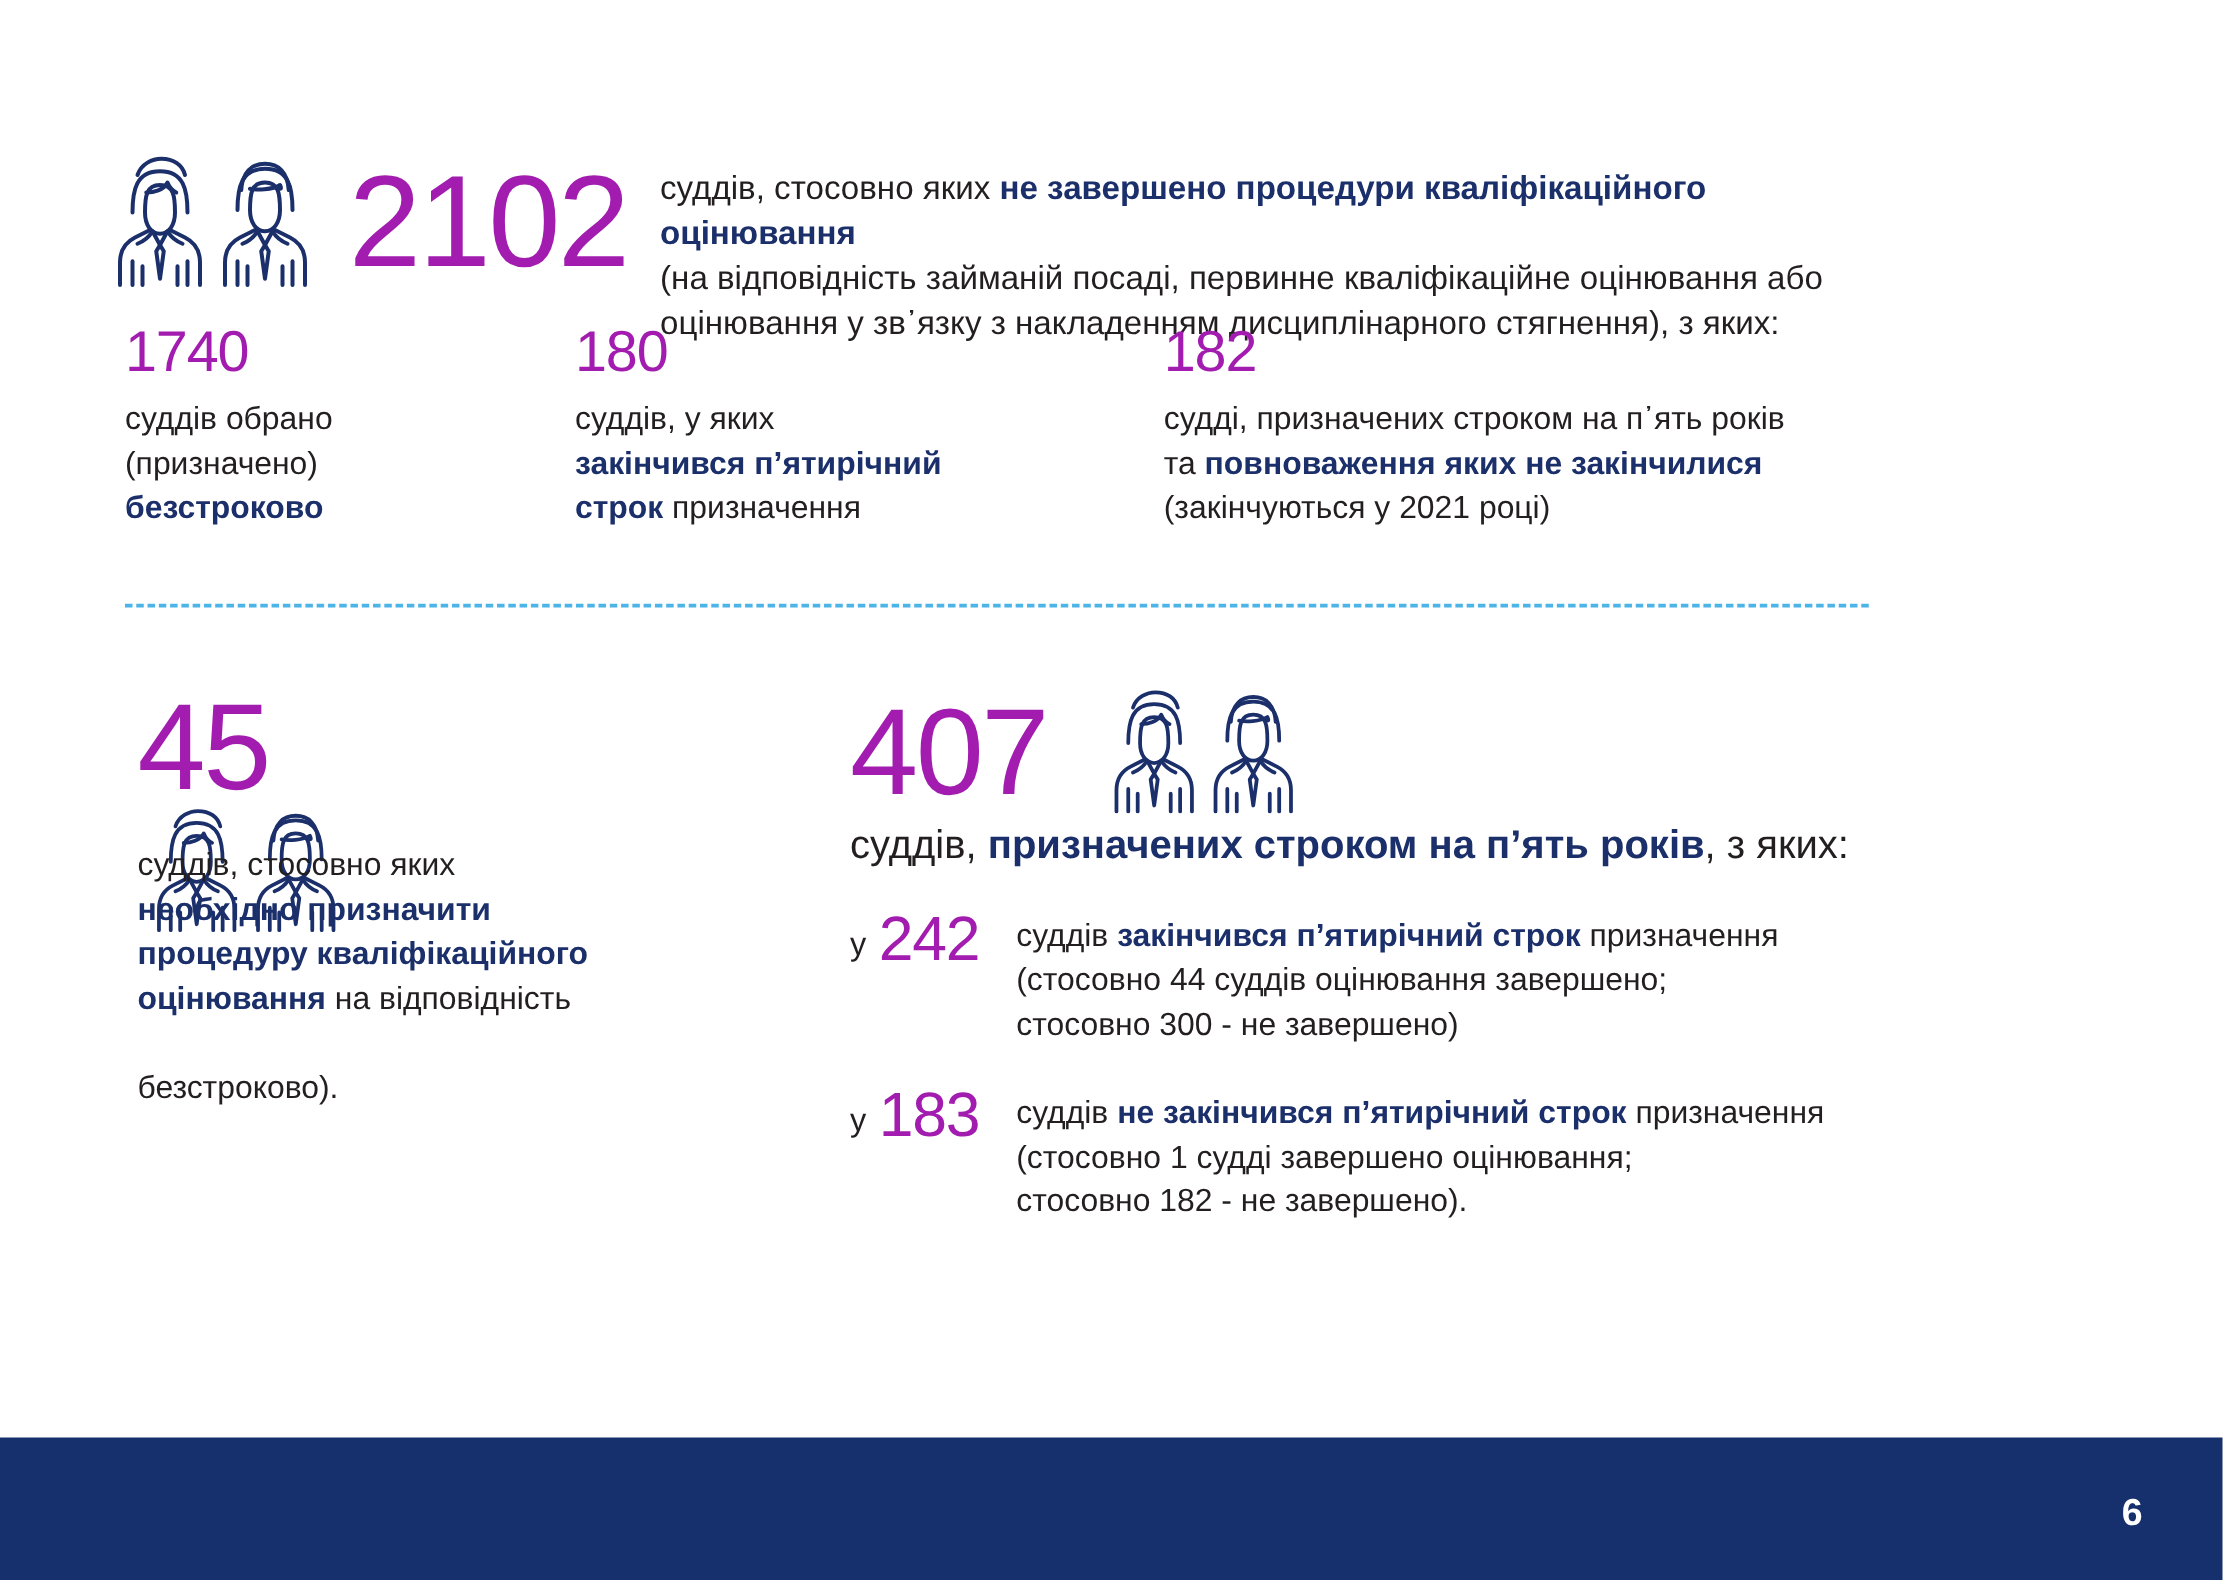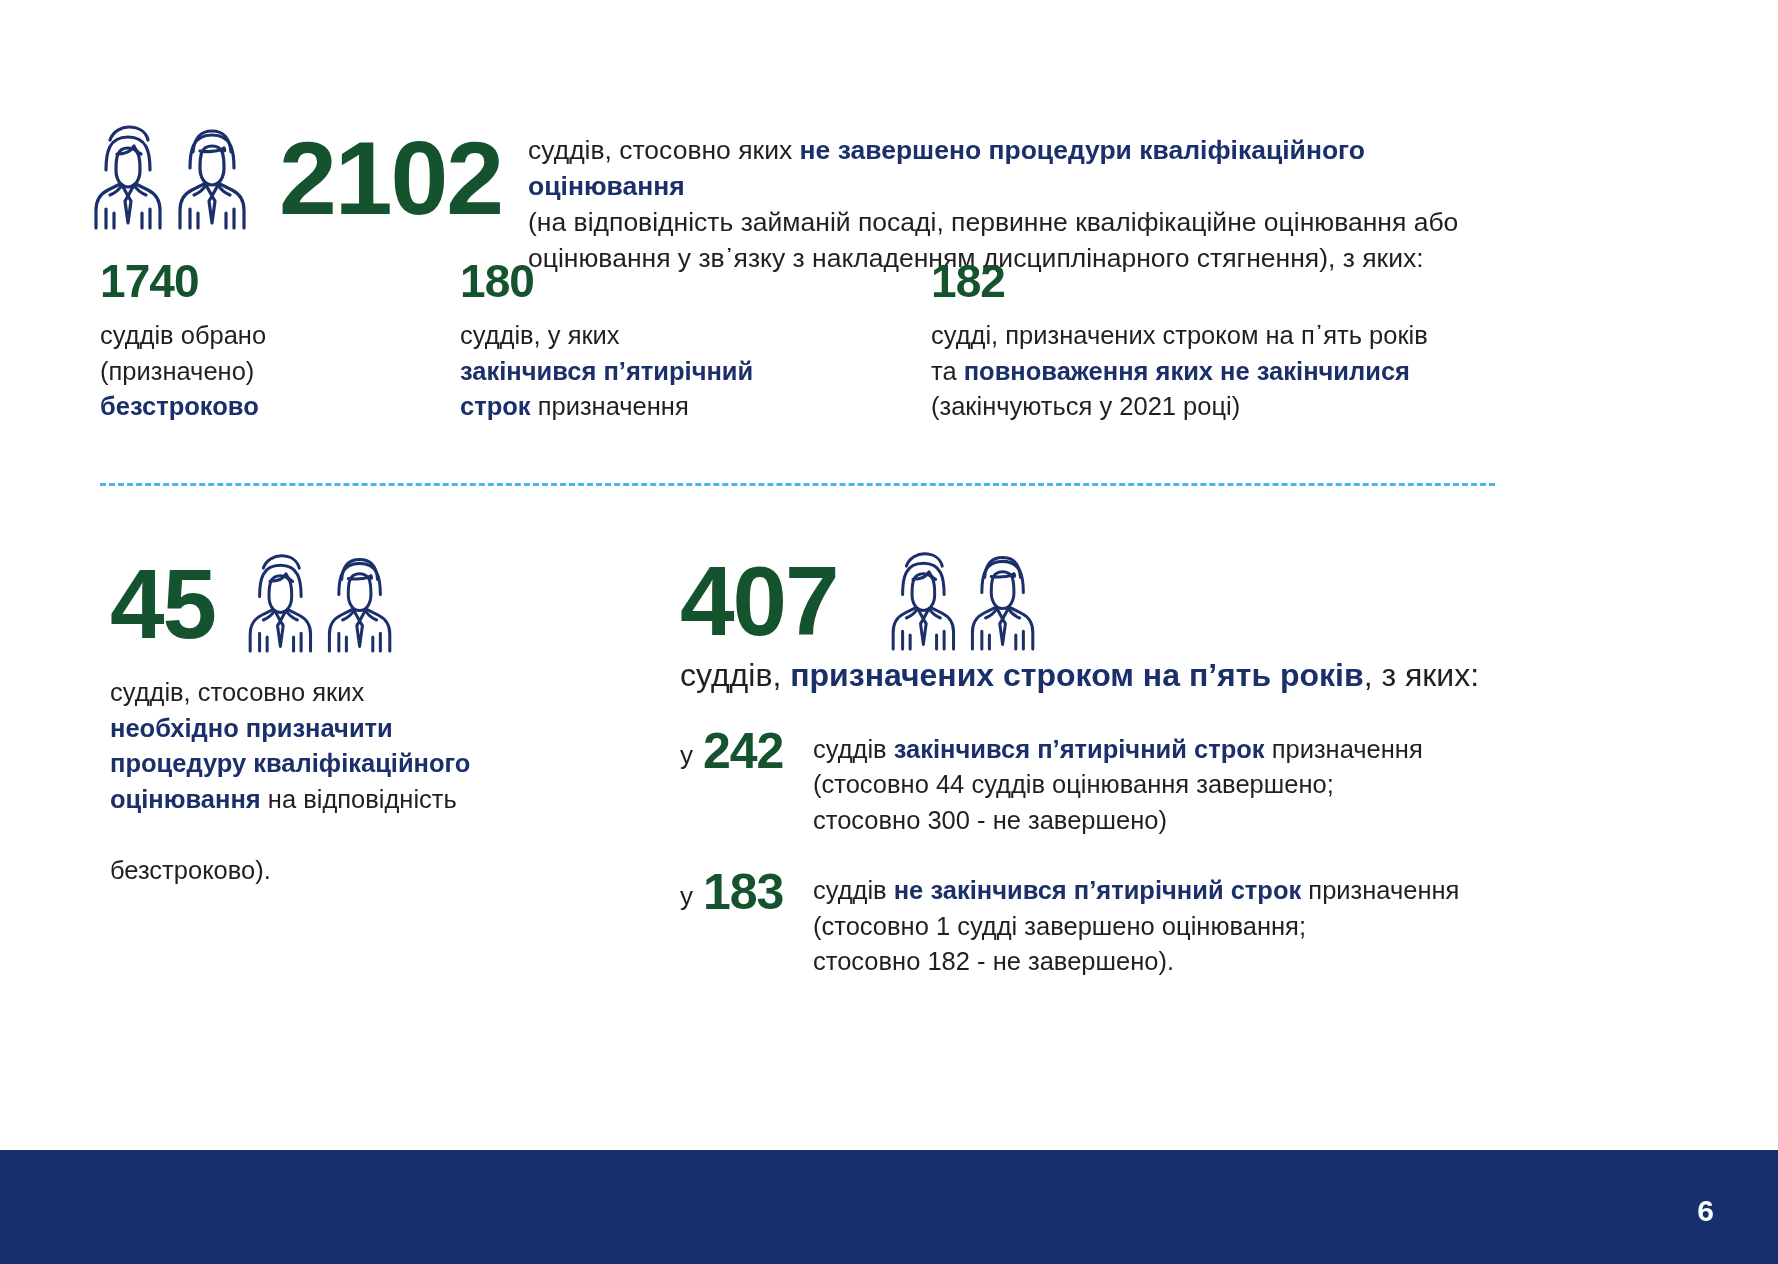--- a/index.html
+++ b/index.html
@@ -7,21 +7,21 @@
     width:1778px;height:1264px;
     background:#ffffff;
     font-family:"Liberation Sans", sans-serif;
     color:#231f20;
     overflow:hidden;
     position:relative;
   }
   .page{position:relative;width:1778px;height:1264px;}
 
   
-  .num{color:#14532d;font-weight:bold;letter-spacing:-0.02em;line-height:1;}
+  .num{color:#a21caf;font-weight:normal;letter-spacing:-0.02em;line-height:1;}
   .nv{color:#1b2f6b;font-weight:bold;}
   .tx{color:#231f20;}
 
   
   .top-row{position:absolute;left:86px;top:118px;display:flex;align-items:flex-start;}
   .icons-top{width:185px;height:110px;flex:0 0 185px;padding-top:6px;}
   .big-2102{font-size:104px;margin:0 26px 0 8px;padding-top:8px;}
   .top-text{width:965px;font-size:26.5px;line-height:1.36;padding-top:14px;}
 
   
@@ -32,21 +32,21 @@
   .col3{left:788px;width:620px;margin-left:43px;}
   .col .n{font-size:46px;margin-bottom:14px;}
   .col .t{font-size:25.5px;line-height:1.40;}
 
   
   .divider{position:absolute;left:100px;top:483px;width:1395px;height:0;
     border-top:3px dashed #4cb4e7;}
 
   
   .b45{position:absolute;left:110px;top:548px;width:480px;}
-  .b45-head{display:flex;align-items:flex-end;height:105px;}
+  .b45-head{display:flex;align-items:flex-start;height:105px;flex-direction:column;}
   .b45-num{font-size:98px;margin-right:18px;}
   .b45-text{margin-top:22px;font-size:25.5px;line-height:1.40;width:400px;}
 
   
   .b407{position:absolute;left:680px;top:548px;width:880px;}
   .b407-head{display:flex;align-items:center;height:105px;gap:20px;}
   .b407-num{font-size:98px;margin-right:18px;}
   .b407-text{font-size:32px;line-height:1.40;}
   .sub{display:flex;align-items:flex-start;margin-top:26px;}
   .sub .u{font-size:26px;padding-top:16px;margin-right:10px;color:#231f20;}

